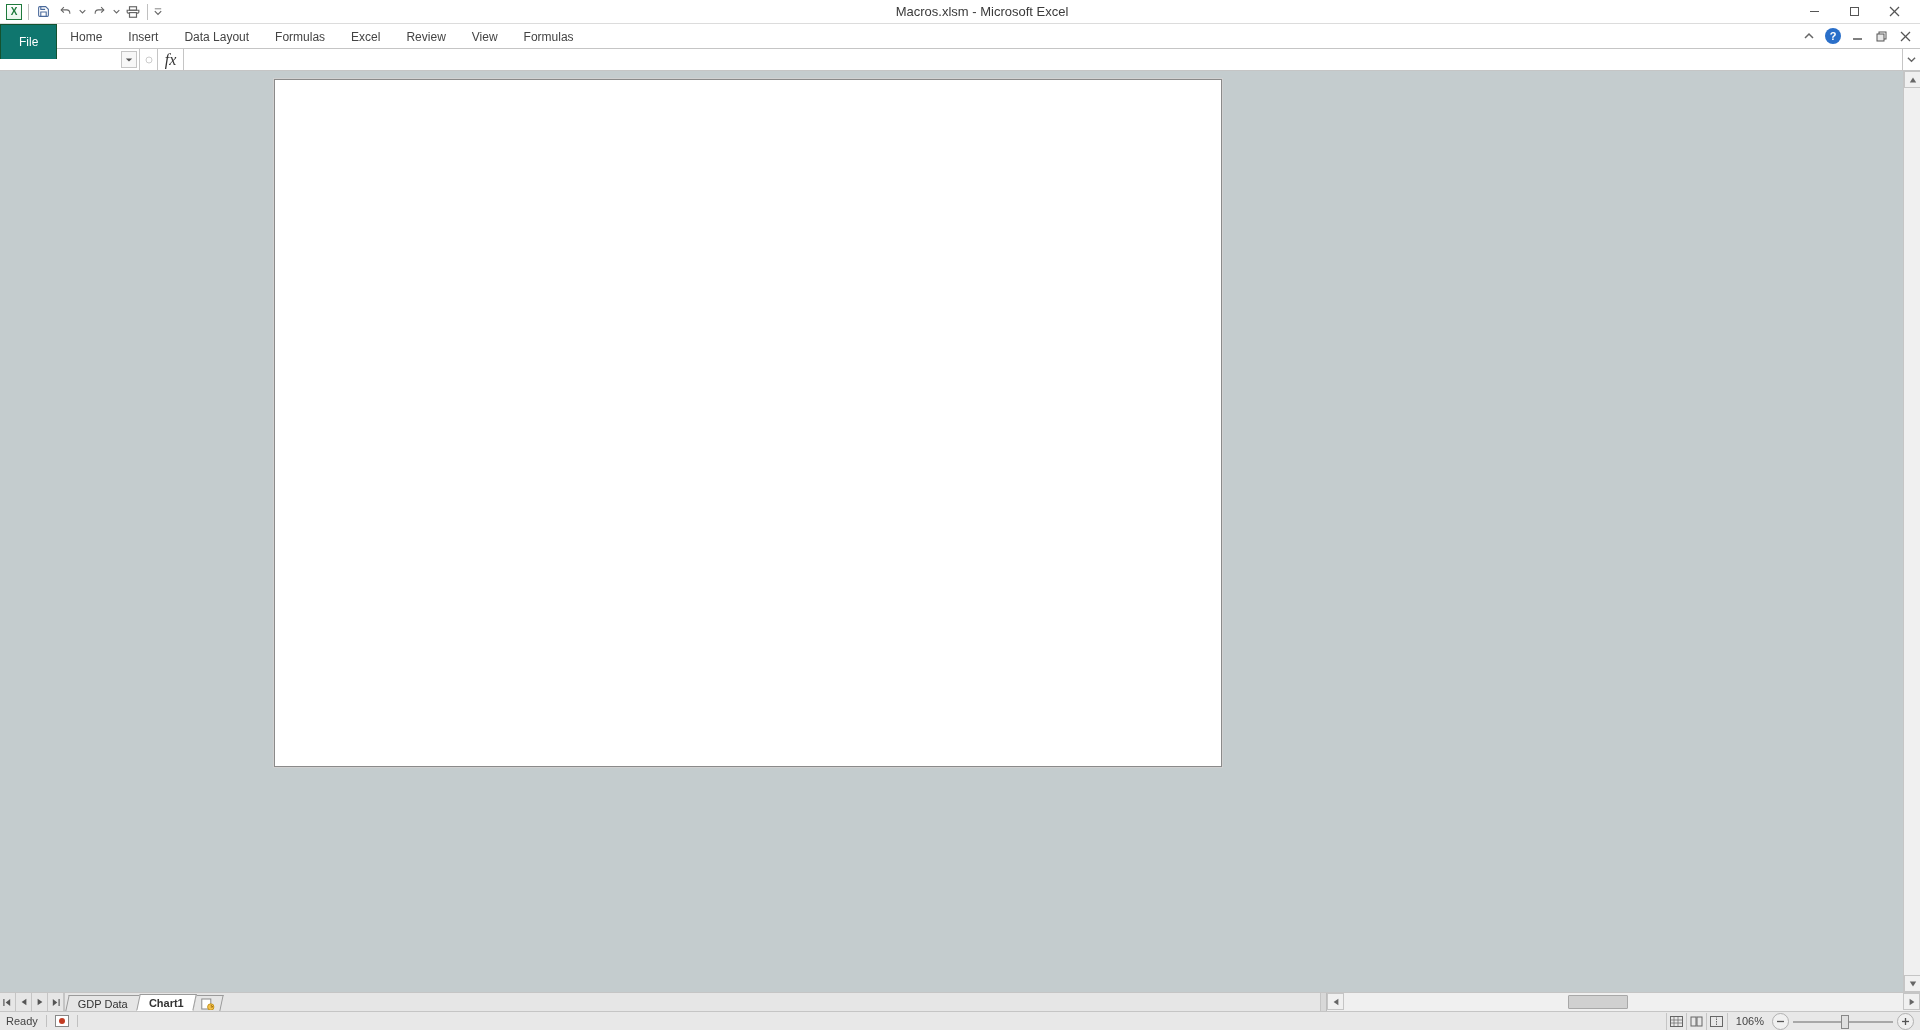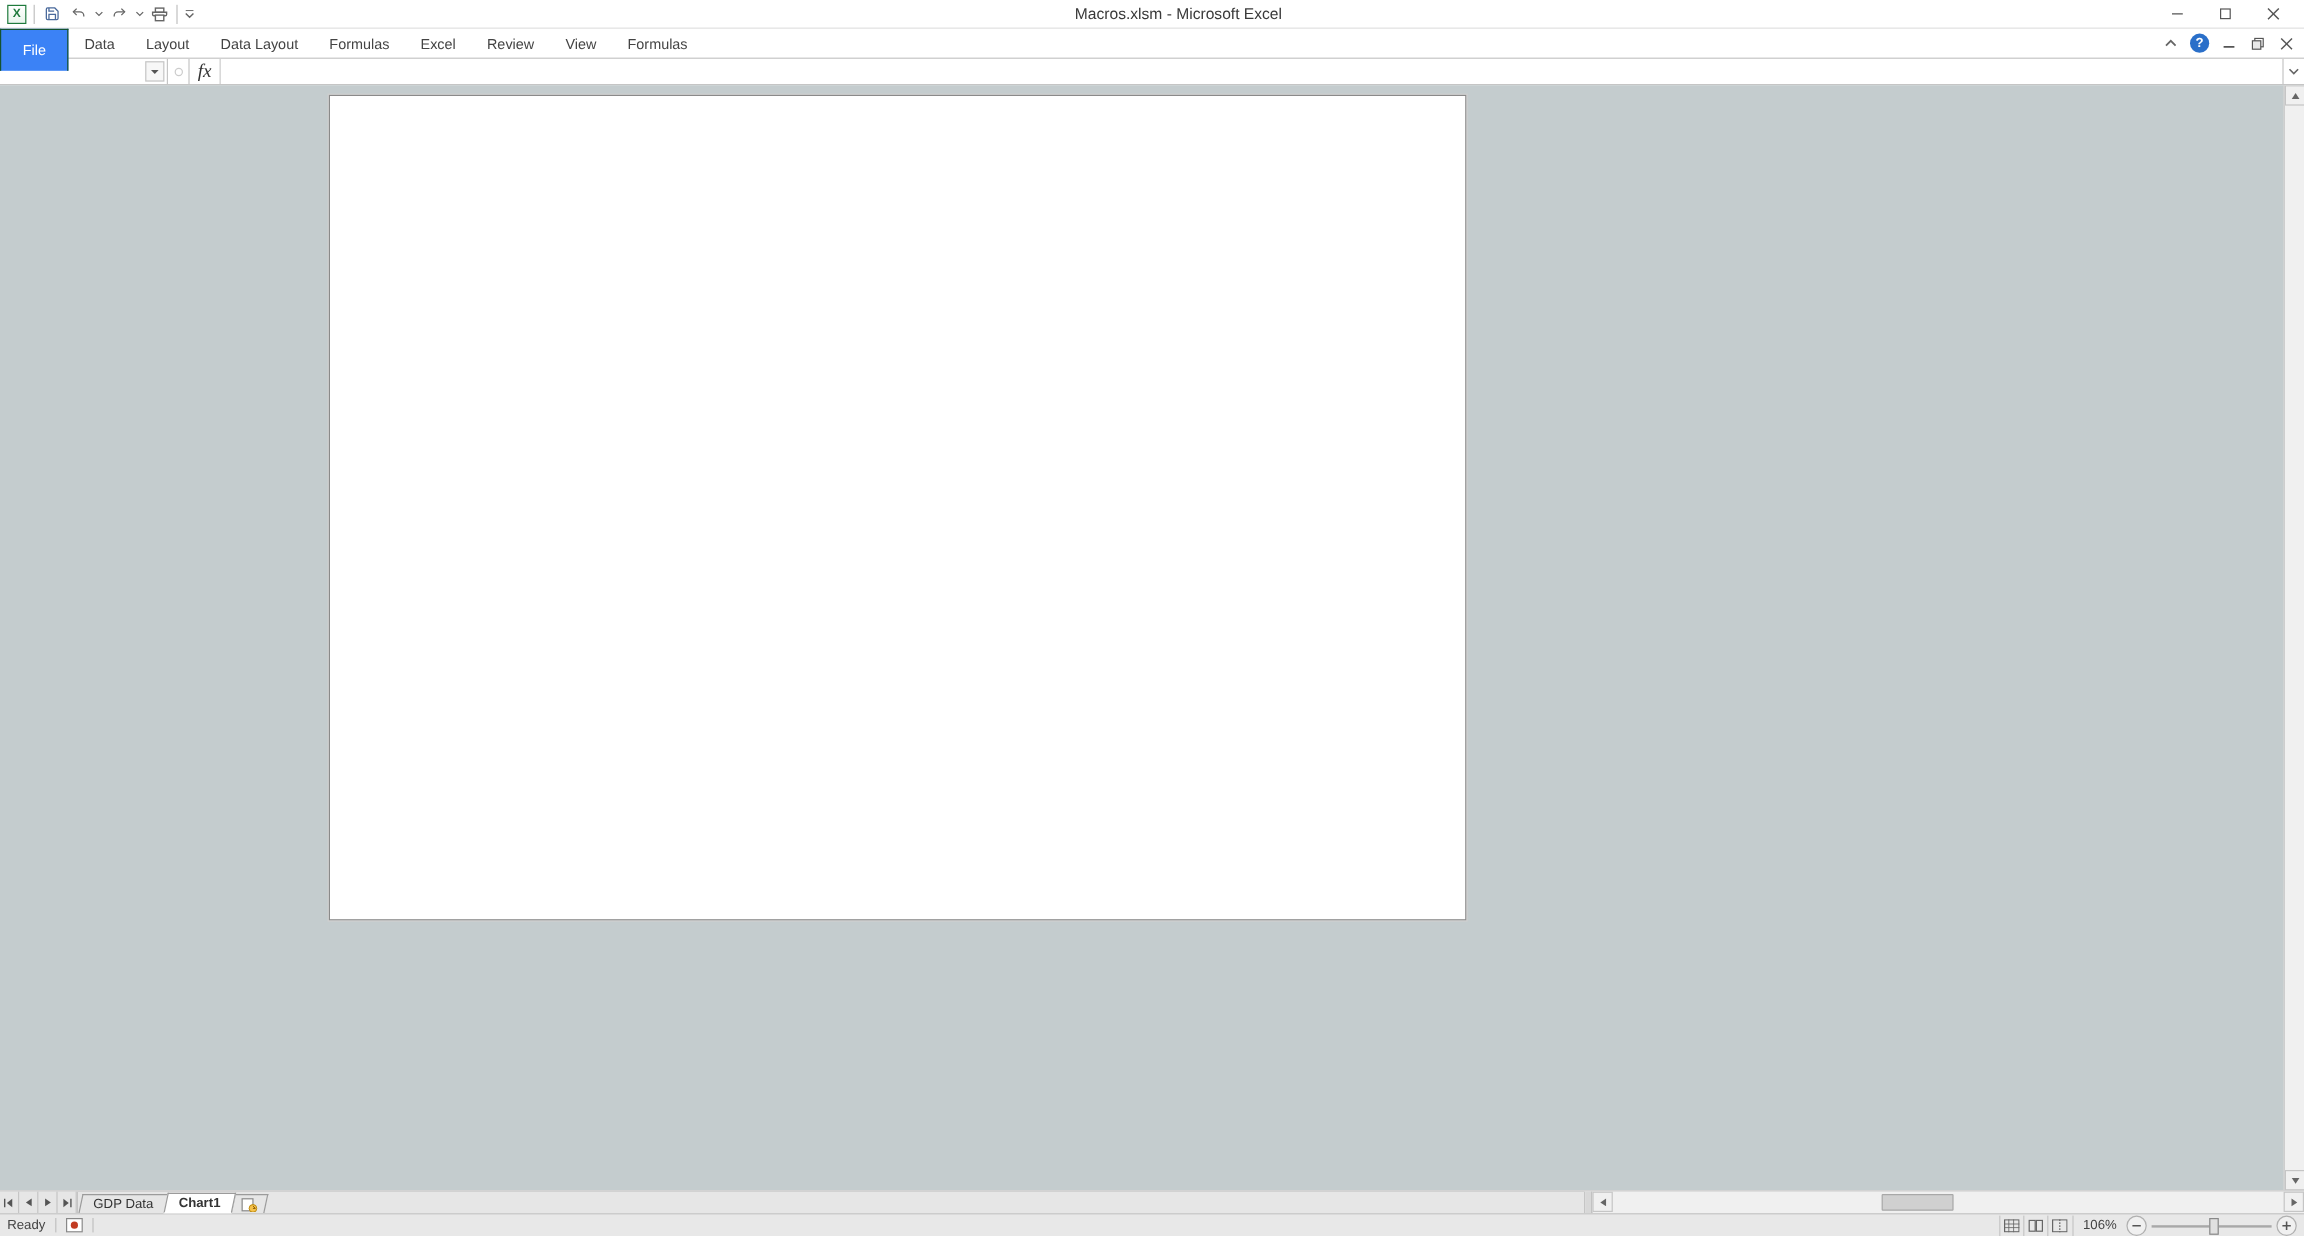--- a/index.html
+++ b/index.html
@@ -55,21 +55,21 @@
   position: relative;
 }
 .ribbon-tabs .tab {
   padding: 0 12px;
   font-size: 12px; color: #444;
   display:flex;align-items:center;
   border: 1px solid transparent;
   border-bottom: none;
 }
 .ribbon-tabs .tab.file {
-  background: #3b82f6; color: #fff;
+  background: #0f766e; color: #fff;
   border-color: #14522f;
   padding: 17px 18px;
   margin-left: 0;
 }
 .ribbon-right {
   margin-left: auto; display:flex; align-items:center; gap:6px; padding-right:6px;
 }
 .ribbon-right .rbtn {
   width: 18px; height: 18px; display:flex;align-items:center;justify-content:center;
   color:#5a5a5a; font-size:12px;
@@ -307,22 +307,22 @@
       <svg width="11" height="11" viewBox="0 0 11 11">
           <line x1="1" y1="1" x2="10" y2="10" stroke="#555" stroke-width="1.2"></line>
           <line x1="10" y1="1" x2="1" y2="10" stroke="#555" stroke-width="1.2"></line>
         </svg>
     </div>
   </div>
 </div>
 
 <div class="ribbon-tabs">
   <div class="tab file">File</div>
-  <div class="tab">Data</div>
-  <div class="tab">Layout</div>
+  <div class="tab">Home</div>
+  <div class="tab">Insert</div>
   <div class="tab">Data Layout</div>
   <div class="tab">Formulas</div>
   <div class="tab">Excel</div>
   <div class="tab">Review</div>
   <div class="tab">View</div>
   <div class="tab">Formulas</div>
 
   <div class="ribbon-right">
     <div class="rbtn">
       <svg width="12" height="12" viewBox="0 0 12 12">

